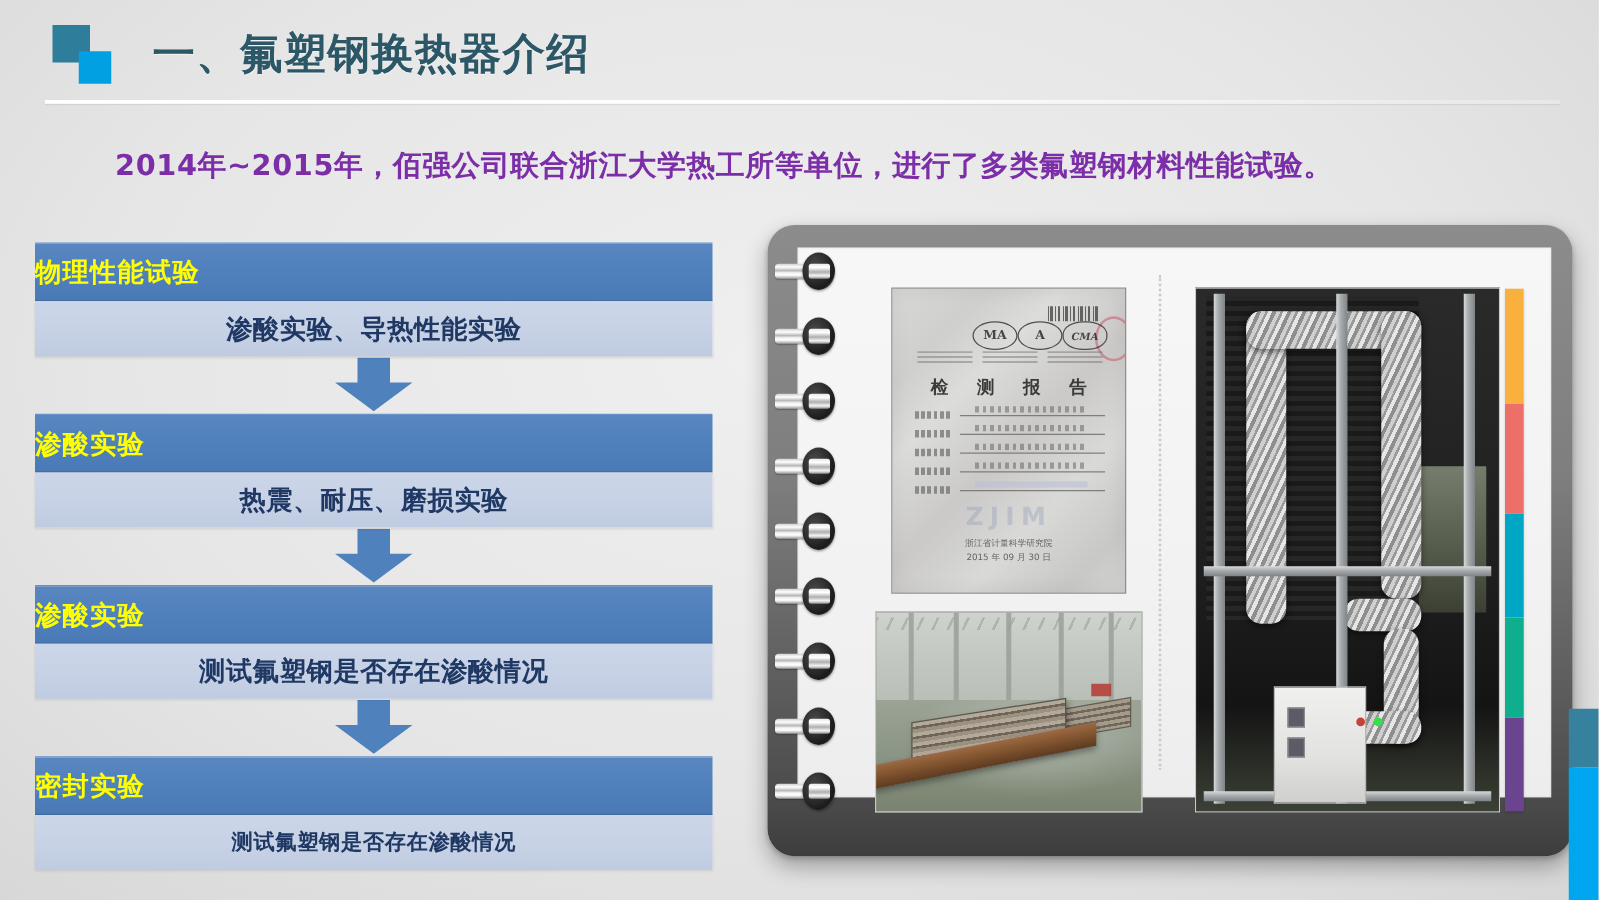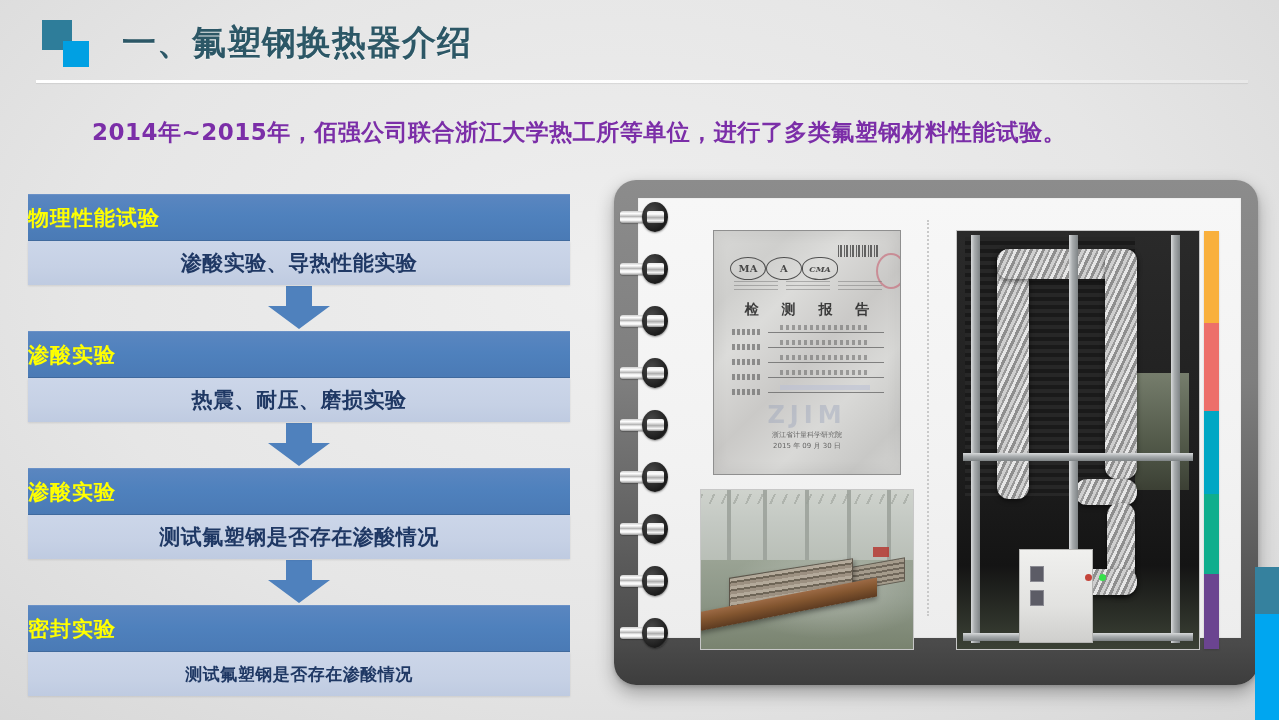--- a/index.html
+++ b/index.html
@@ -222,21 +222,21 @@
     border: 2px solid #c75a6b;
     border-radius: 50%;
     opacity: .55;
   }
   .rpt-marks {
     position: absolute;
     left: 16px;
     top: 26px;
     width: 156px;
     display: flex;
-    justify-content: flex-start;
+    justify-content: flex-end;
     align-items: center;
   }
   .mark {
     width: 34px;
     height: 21px;
     border: 1.6px solid #3a3a3a;
     border-radius: 50%;
     font-size: 10px;
     font-weight: bold;
     color: #2e2e2e;
@@ -316,21 +316,21 @@
   .rpt-row.highlight .rpt-val::before {
     background: #b9bfd4;
     opacity: .7;
   }
   .rpt-watermark {
     position: absolute;
     left: 0;
     right: 0;
     top: 170px;
     text-align: center;
-    font-size: 24px;
+    font-size: 20px;
     font-weight: bold;
     letter-spacing: 5px;
     color: rgba(150,160,185,.40);
   }
   .rpt-footer {
     position: absolute;
     left: 0;
     right: 0;
     bottom: 22px;
     text-align: center;

